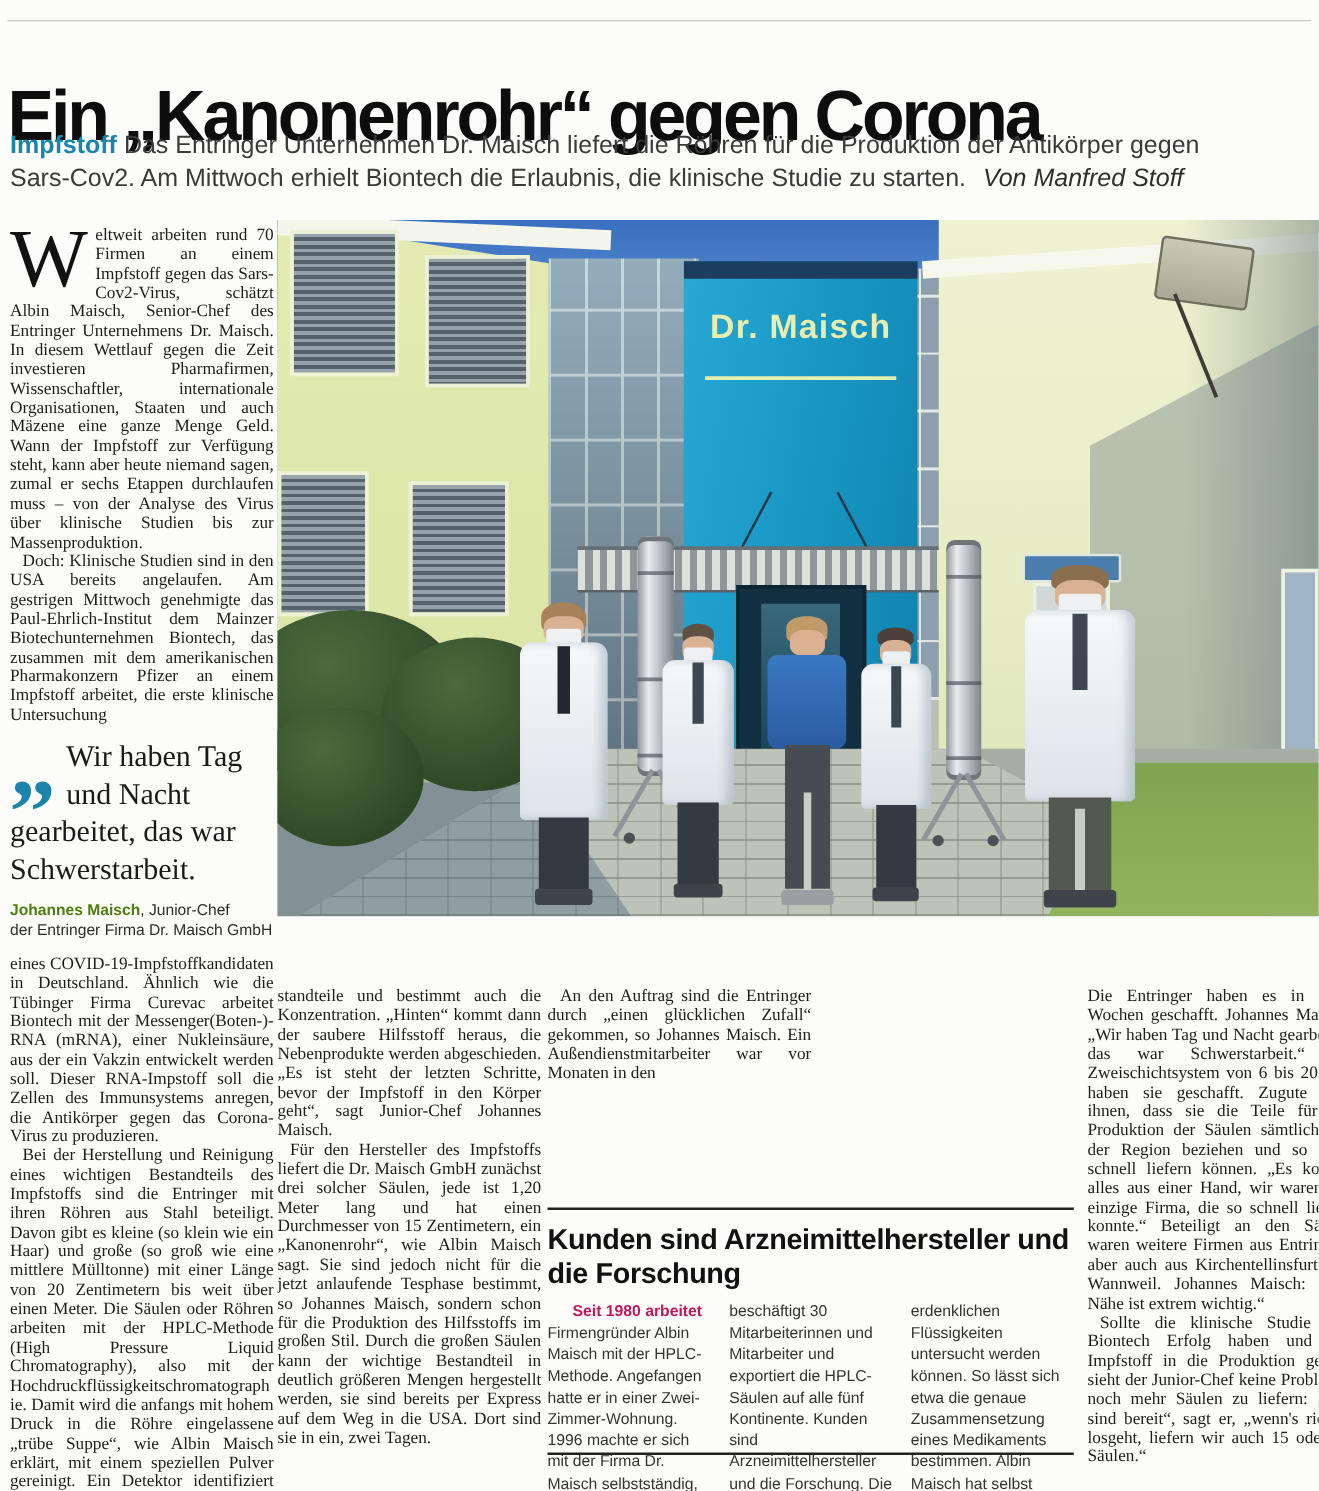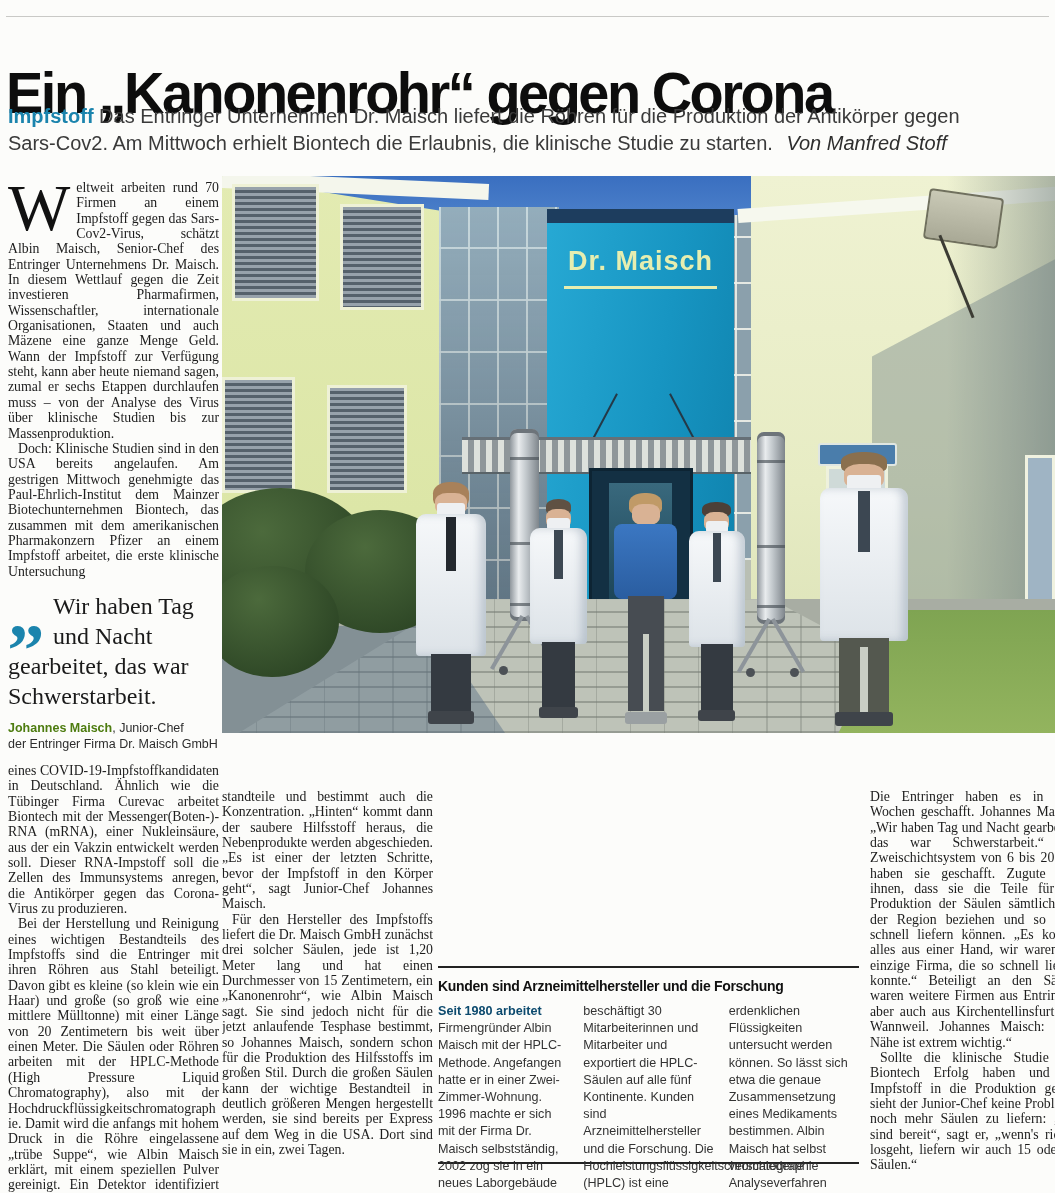--- a/index.html
+++ b/index.html
@@ -76,21 +76,21 @@
       repeating-linear-gradient(0deg,rgba(238,240,233,.9) 0 2px,transparent 2px 52px),
       repeating-linear-gradient(90deg,rgba(238,240,233,.9) 0 2px,transparent 2px 29px);}
   .atrium-r{left:58.5%;top:7%;width:7.5%;height:62%;
     background-color:#8ba0ac;
     background-image:
       repeating-linear-gradient(0deg,rgba(238,240,233,.9) 0 2px,transparent 2px 46px),
       repeating-linear-gradient(90deg,rgba(238,240,233,.9) 0 2px,transparent 2px 26px);}
   .tower{left:39%;top:6%;width:22.5%;height:72.5%;background:linear-gradient(100deg,#27a9d4 0%,#1795c2 55%,#0f82ad 100%);box-shadow:inset 0 14px 0 #1d3d5e;}
   .sign{left:9%;top:9%;width:82%;text-align:center;
     font-family:"Liberation Sans", sans-serif;font-weight:700;font-size:27px;
-    color:#e6eeb0;letter-spacing:1px;border-bottom:3px solid #e6eeb0;padding-bottom:9px;}
+    color:#e6eeb0;letter-spacing:1px;border-bottom:3px solid #e6eeb0;padding-bottom:24px;}
   .rod{width:2px;height:64px;background:#243947;}
   .rod1{left:45.5%;top:38.5%;transform:rotate(28deg);}
   .rod2{left:55.5%;top:38.5%;transform:rotate(-28deg);}
   .canopy{left:28.8%;top:46.8%;width:34.8%;height:5.8%;
     background:repeating-linear-gradient(90deg,#dde1dc 0 6px,#8e969a 6px 12px);
     border-top:3px solid #667077;border-bottom:2px solid #596368;}
   .door{left:44%;top:52.5%;width:12.5%;height:26%;background:#133043;border:3px solid #0d2433;box-sizing:border-box;}
   .door-glass{left:18%;top:8%;width:64%;height:84%;background:linear-gradient(180deg,#39697d,#1d4558);}
   .bldg-right{left:63.5%;top:0;width:36.5%;height:100%;background:linear-gradient(180deg,#eff2d2 0%,#e7ecc4 55%,#d8dfb4 100%);}
   .roof-right{left:62%;top:6%;width:40%;height:14px;background:#f6f8ee;transform:rotate(-4deg);transform-origin:left;}
@@ -163,27 +163,27 @@
     position:absolute;right:0;bottom:2px;font-style:italic;color:#4a4a4a;font-size:13.5px;
     background:#fcfcfa;padding-left:10px;
   }
   
   .infobox{
     position:absolute;left:438px;top:966px;width:421px;height:198px;
     border-top:2px solid #222;border-bottom:2px solid #222;box-sizing:border-box;
     font-family:"Liberation Sans", sans-serif;
   }
   .infobox h2{
-    margin:10px 0 9px 0;font-size:14px;letter-spacing:-.3px;color:#111;
+    margin:10px 0 9px 0;font-size:23px;letter-spacing:-.3px;color:#111;
   }
   .box-text{
     column-count:3;column-gap:15px;font-size:12.6px;line-height:17.2px;color:#333;
     text-align:left;
   }
-  .box-text b{color:#0c4a6e;}
+  .box-text b{color:#be185d;margin-left:20px;}
 </style>
 </head>
 <body>
 
 <div class="page">
   <div class="toprule"></div>
 
   <h1 class="headline">Ein „Kanonenrohr“ gegen Corona</h1>
 
   <div class="standfirst">
@@ -313,24 +313,25 @@
       <div class="coat"></div>
       <div class="coat-gap"></div>
       <div class="legs"></div>
       <div class="legsplit"></div>
       <div class="shoes"></div>
     </div>
   </div>
 
 
   <div class="bodycol col2">
-    <p>standteile und bestimmt auch die Konzentration. „Hinten“ kommt dann der saubere Hilfsstoff heraus, die Nebenprodukte werden abgeschieden. „Es ist einer der letzten Schritte, bevor der Impfstoff in den Körper geht“, sagt Junior-Chef Johannes Maisch.</p>
+    <p>standteile und bestimmt auch die Konzentration. „Hinten“ kommt dann der saubere Hilfsstoff heraus, die Nebenprodukte werden abgeschieden. „Es ist steht der letzten Schritte, bevor der Impfstoff in den Körper geht“, sagt Junior-Chef Johannes Maisch.</p>
     <p class="indent">Für den Hersteller des Impfstoffs liefert die Dr. Maisch GmbH zunächst drei solcher Säulen, jede ist 1,20 Meter lang und hat einen Durchmesser von 15 Zentimetern, ein „Kanonenrohr“, wie Albin Maisch sagt. Sie sind jedoch nicht für die jetzt anlaufende Tesphase bestimmt, so Johannes Maisch, sondern schon für die Produktion des Hilfsstoffs im großen Stil. Durch die großen Säulen kann der wichtige Bestandteil in deutlich größeren Mengen hergestellt werden, sie sind bereits per Express auf dem Weg in die USA. Dort sind sie in ein, zwei Tagen.</p>
   </div>
   <div class="bodycol col3">
+    <p class="indent">An den Auftrag sind die Entringer durch „einen glücklichen Zufall“ gekommen, so Johannes Maisch. Ein Außendienstmitarbeiter war vor Monaten in den</p>
   </div>
   <div class="bodycol col4">
   </div>
   <div class="bodycol col5">
     <p>Die Entringer haben es in zwei Wochen geschafft. Johannes Maisch: „Wir haben Tag und Nacht gearbeitet, das war Schwerstarbeit.“ Im Zweischichtsystem von 6 bis 20 Uhr haben sie geschafft. Zugute kam ihnen, dass sie die Teile für die Produktion der Säulen sämtlich aus der Region beziehen und so auch schnell liefern können. „Es kommt alles aus einer Hand, wir waren die einzige Firma, die so schnell liefern konnte.“ Beteiligt an den Säulen waren weitere Firmen aus Entringen, aber auch aus Kirchentellinsfurt und Wannweil. Johannes Maisch: „Die Nähe ist extrem wichtig.“</p>
     <p class="indent">Sollte die klinische Studie von Biontech Erfolg haben und der Impfstoff in die Produktion gehen, sieht der Junior-Chef keine Probleme, noch mehr Säulen zu liefern: „Wir sind bereit“, sagt er, „wenn's richtig losgeht, liefern wir auch 15 oder 20 Säulen.“</p>
   </div>
 
   <div class="infobox">
     <h2>Kunden sind Arzneimittelhersteller und die Forschung</h2>

